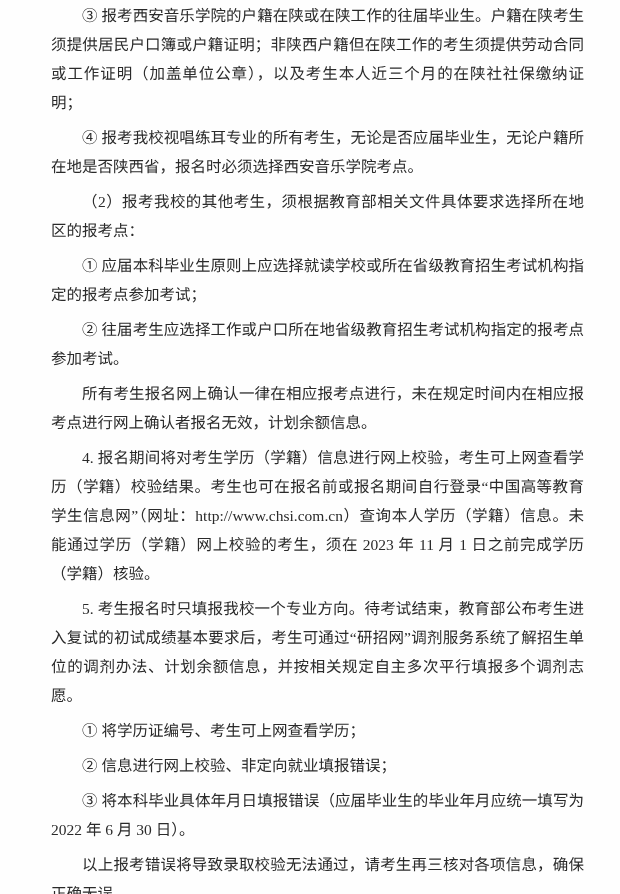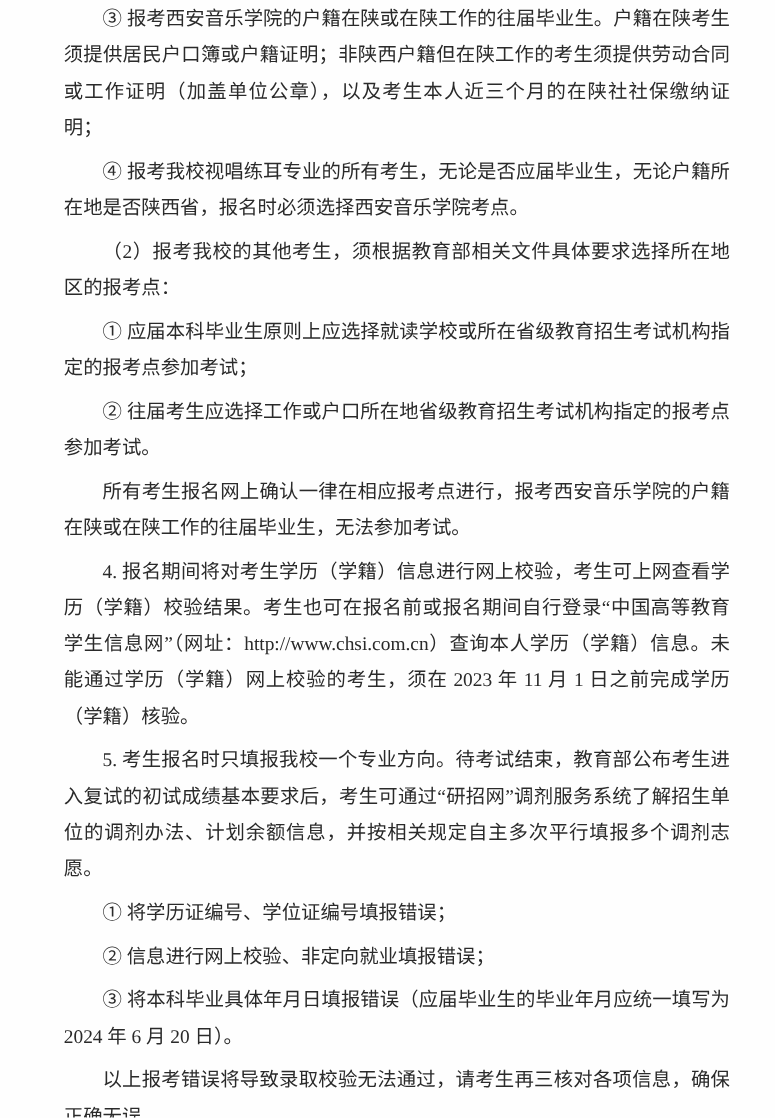--- a/index.html
+++ b/index.html
@@ -34,20 +34,20 @@
 </style>
 </head>
 <body>
 
 <div class="page">
   <p class="para">③ 报考西安音乐学院的户籍在陕或在陕工作的往届毕业生。户籍在陕考生须提供居民户口簿或户籍证明；非陕西户籍但在陕工作的考生须提供劳动合同或工作证明（加盖单位公章），以及考生本人近三个月的在陕社社保缴纳证明；</p>
   <p class="para">④ 报考我校视唱练耳专业的所有考生，无论是否应届毕业生，无论户籍所在地是否陕西省，报名时必须选择西安音乐学院考点。</p>
   <p class="para">（2）报考我校的其他考生，须根据教育部相关文件具体要求选择所在地区的报考点：</p>
   <p class="para">① 应届本科毕业生原则上应选择就读学校或所在省级教育招生考试机构指定的报考点参加考试；</p>
   <p class="para">② 往届考生应选择工作或户口所在地省级教育招生考试机构指定的报考点参加考试。</p>
-  <p class="para">所有考生报名网上确认一律在相应报考点进行，报考西安音乐学院的户籍在陕或在陕工作的往届毕业生，无法参加考试。</p>
+  <p class="para">所有考生报名网上确认一律在相应报考点进行，未在规定时间内在相应报考点进行网上确认者报名无效，计划余额信息。</p>
   <p class="para">4. 报名期间将对考生学历（学籍）信息进行网上校验，考生可上网查看学历（学籍）校验结果。考生也可在报名前或报名期间自行登录“中国高等教育学生信息网”（网址：http://www.chsi.com.cn）查询本人学历（学籍）信息。未能通过学历（学籍）网上校验的考生，须在 2023 年 11 月 1 日之前完成学历（学籍）核验。</p>
   <p class="para">5. 考生报名时只填报我校一个专业方向。待考试结束，教育部公布考生进入复试的初试成绩基本要求后，考生可通过“研招网”调剂服务系统了解招生单位的调剂办法、计划余额信息，并按相关规定自主多次平行填报多个调剂志愿。</p>
-  <p class="para">① 将学历证编号、学位证编号填报错误；</p>
+  <p class="para">① 将学历证编号、考生可上网查看学历；</p>
   <p class="para">② 信息进行网上校验、非定向就业填报错误；</p>
-  <p class="para">③ 将本科毕业具体年月日填报错误（应届毕业生的毕业年月应统一填写为 2024 年 6 月 20 日）。</p>
+  <p class="para">③ 将本科毕业具体年月日填报错误（应届毕业生的毕业年月应统一填写为 2022 年 6 月 30 日）。</p>
   <p class="para">以上报考错误将导致录取校验无法通过，请考生再三核对各项信息，确保正确无误。</p>
 </div>
 
 </body></html>

